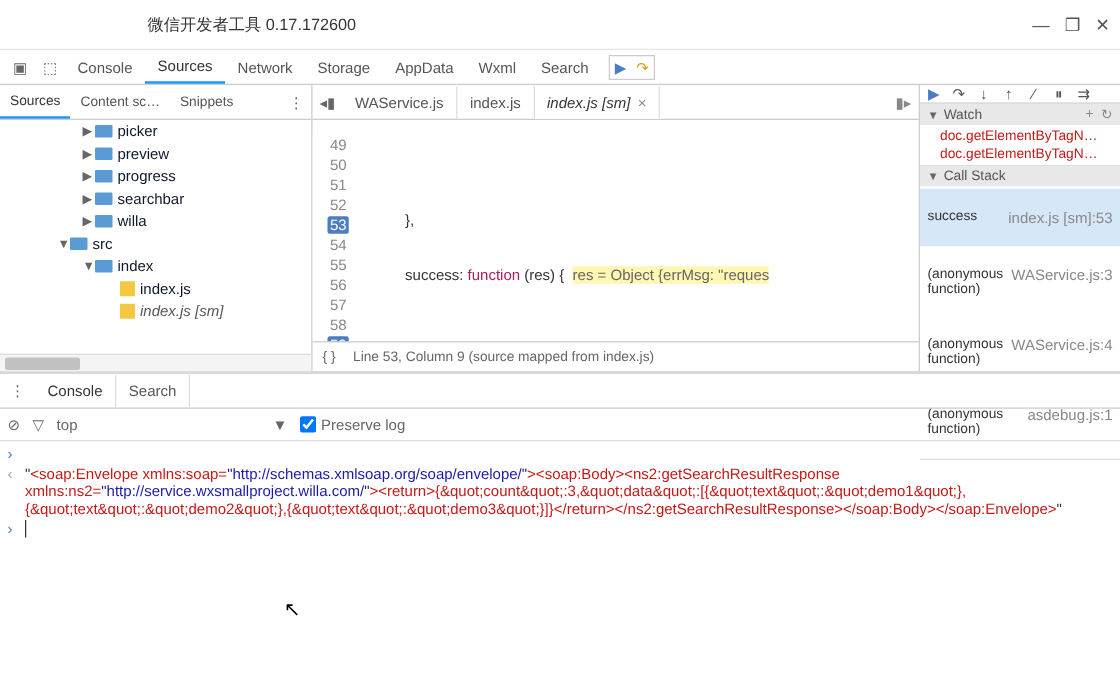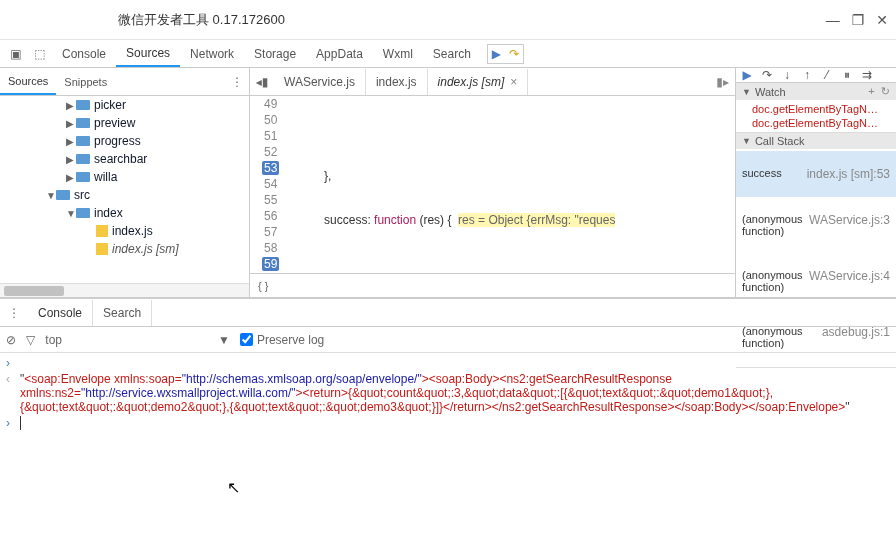--- a/index.html
+++ b/index.html
@@ -44,21 +44,21 @@
 
 
 .codepane { flex: 1; display: flex; flex-direction: column; border-right: 1px solid #ccc; min-width: 0; }
 .codetabs { height: 28px; display: flex; align-items: center; border-bottom: 1px solid #ccc; }
 .codetabs .iconbtn { width: 24px; display: flex; align-items: center; justify-content: center; color: #666; cursor: pointer; }
 .codetabs .etab { padding: 0 10px; height: 26px; display: flex; align-items: center; border-right: 1px solid #ddd; cursor: pointer; color: #555; gap: 6px; }
 .codetabs .etab.active { background: #fff; color: #333; }
 .codetabs .etab .close { color: #888; font-size: 12px; }
 .codetabs .right { margin-left: auto; padding: 0 6px; color: #888; cursor: pointer; }
 .codebody { flex: 1; display: flex; font-family: Consolas, monospace; font-size: 12px; overflow: hidden; position: relative; }
-.gutter { background: #fff; padding: 0 8px 0 12px; text-align: right; color: #888; }
+.gutter { background: #fff; padding: 0 8px 0 12px; text-align: right; color: #888; margin-top: 12px; }
 .gutter .ln { height: 16px; line-height: 16px; }
 .gutter .bp { background: #4a7dc4; color: #fff; border-radius: 2px; padding: 0 2px; margin-right: -2px; }
 .codelines { flex: 1; overflow: hidden; white-space: pre; }
 .codelines .cl { height: 16px; line-height: 16px; padding-left: 12px; }
 .kw { color: #a71d5d; }
 .hl { background: #fff7b2; color: #666; }
 .statusline { height: 24px; border-top: 1px solid #ccc; display: flex; align-items: center; padding: 0 8px; color: #666; font-size: 11px; gap: 14px; }
 
 
 .rightpane { width: 160px; display: flex; flex-direction: column; font-size: 11px; }
@@ -122,20 +122,21 @@
     <span style="color:#4a7dc4">▶</span>
     <span style="color:#d4a017">↷</span>
   </div>
 </div>
 
 <div class="middle">
 
   <div class="leftpane">
     <div class="subtabs">
       <div class="subtab active">Sources</div>
+      <div class="subtab">Content sc…</div>
       <div class="subtab">Snippets</div>
       <div class="more">⋮</div>
     </div>
     <div class="filetree">
       <div class="treerow" style="padding-left:66px">
           <span class="arrow">▶</span>
           <span class="folder"></span>
           <span class="label">picker</span>
         </div>
       <div class="treerow" style="padding-left:66px">
@@ -220,20 +221,21 @@
         
         
         
         
         
         
       </div>
     </div>
     <div class="statusline">
       <span>{ }</span>
+      <span>Line 53, Column 9   (source mapped from index.js)</span>
     </div>
   </div>
 
   <div class="rightpane">
     <div class="dbgtoolbar">
       <span class="dbgicon" style="color:#4a7dc4">▶</span>
       <span class="dbgicon">↷</span>
       <span class="dbgicon">↓</span>
       <span class="dbgicon">↑</span>
       <span class="dbgicon">⁄</span>

